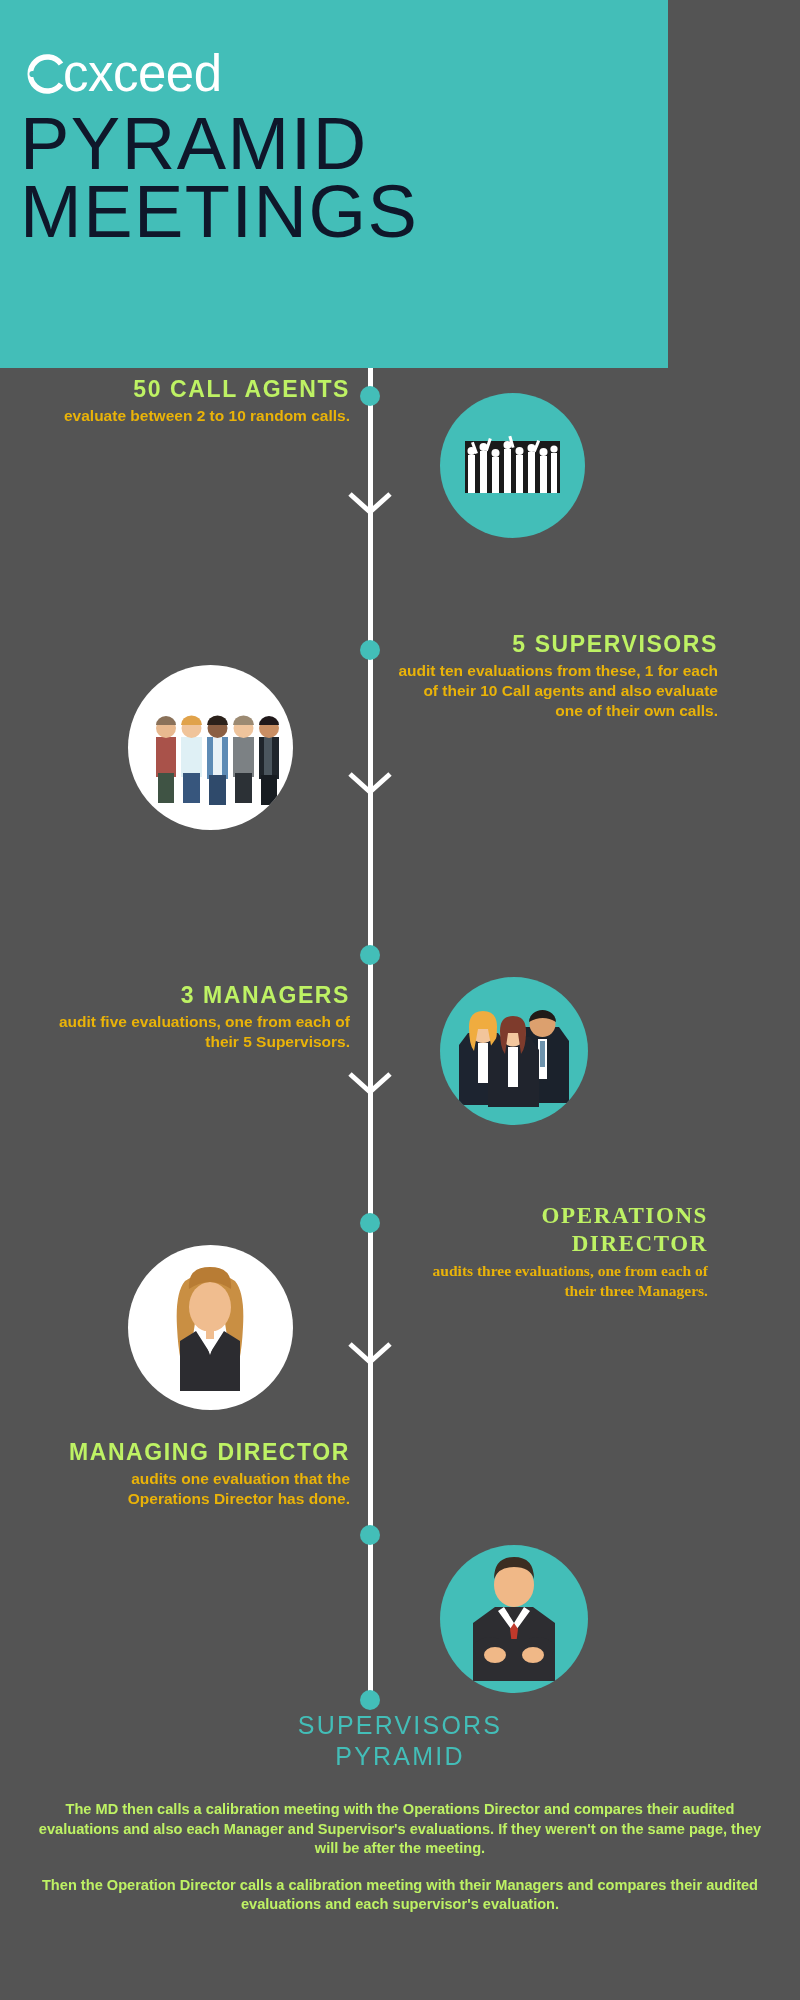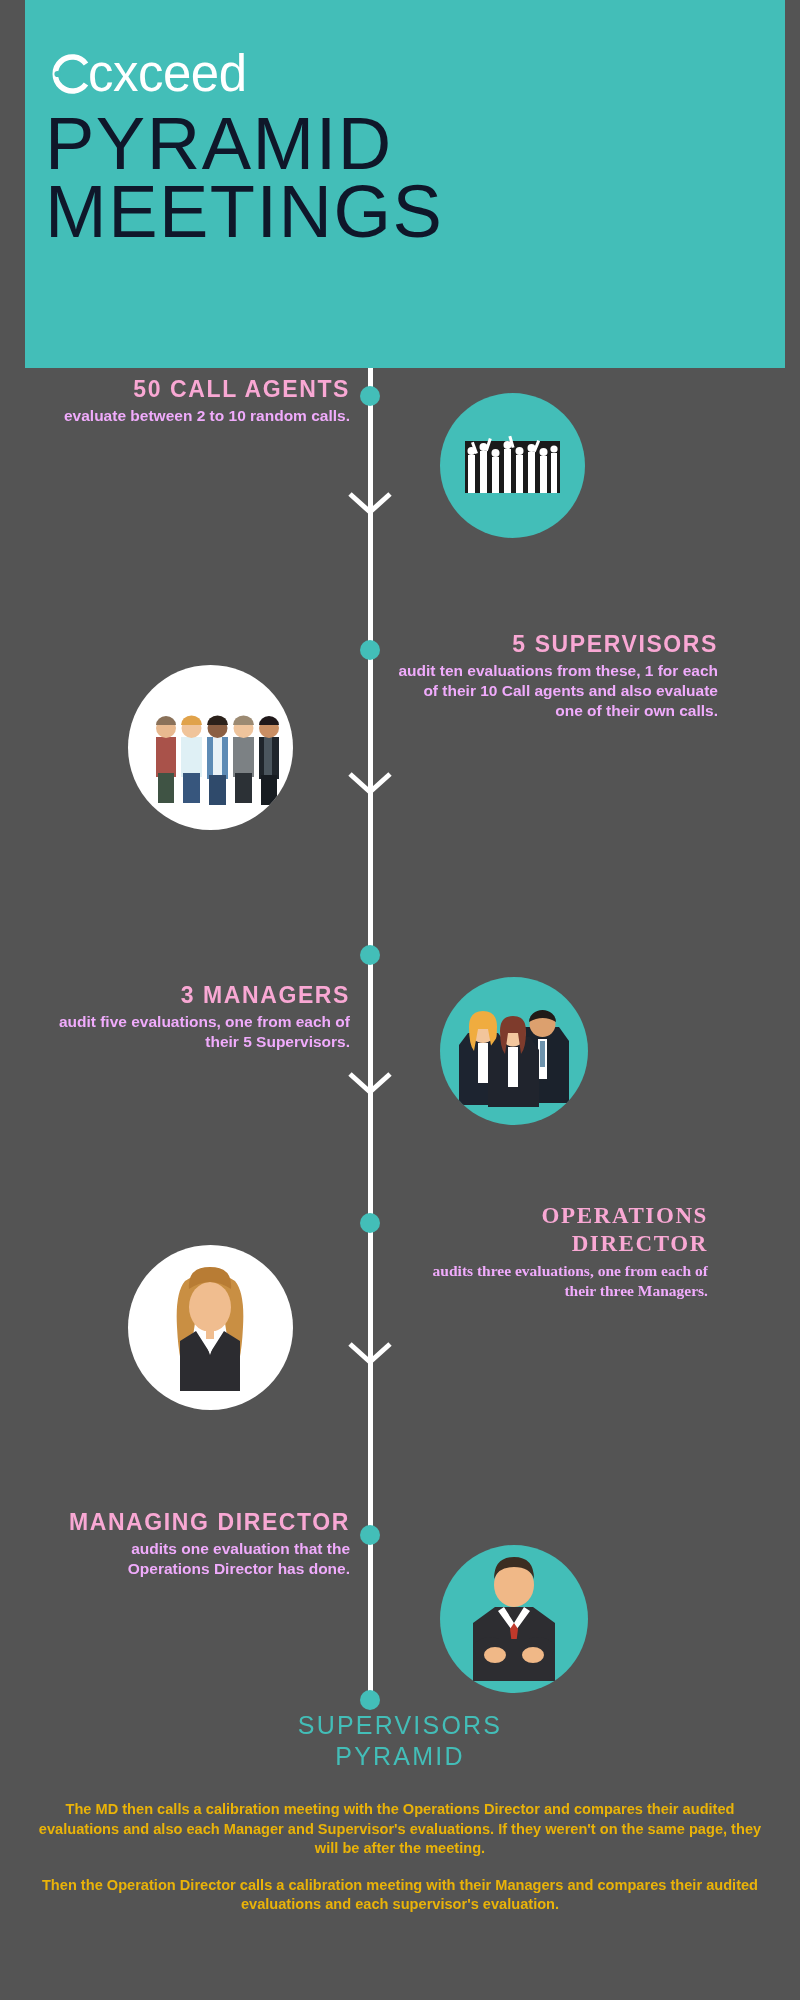--- a/index.html
+++ b/index.html
@@ -15,24 +15,23 @@
     width: 800px;
     height: 2000px;
     background: #545454;
     overflow: hidden;
   }
 
   
   .header {
     position: absolute;
     left: 0; top: 0;
-    width: 760px;
+    width: 668px;
     height: 368px;
     background: #43beb8;
-    margin-left: 25px;
   }
   .logo {
     position: absolute;
     left: 22px; top: 48px;
     display: flex;
     align-items: center;
     height: 52px;
   }
   .logo-c {
     position: relative;
@@ -83,29 +82,29 @@
   .chevron {
     position: absolute;
     left: 345px;
     width: 50px;
     height: 28px;
     z-index: 2;
   }
   .chevron svg { display: block; }
   .step-text { position: absolute; }
   .step-title {
-    color: #f9a8d4;
+    color: #bef264;
     font-size: 23px;
     font-weight: 700;
     letter-spacing: 1.6px;
     line-height: 1.22;
     text-transform: uppercase;
   }
   .step-desc {
-    color: #f0abfc;
+    color: #eab308;
     font-size: 15.5px;
     font-weight: 700;
     line-height: 1.30;
     margin-top: 3px;
   }
   .text-right { text-align: right; }
   .text-left  { text-align: right;  }
 
   .circ {
     position: absolute;
@@ -127,21 +126,21 @@
     font-weight: 400;
     letter-spacing: 2.2px;
     line-height: 1.25;
   }
   .calib-body {
     position: absolute;
     left: 30px;
     top: 1800px;
     width: 740px;
     text-align: center;
-    color: #eab308;
+    color: #bef264;
     font-size: 14.6px;
     font-weight: 700;
     line-height: 1.34;
   }
   .calib-body p { margin-bottom: 17px; }
   .calib-body p:last-child { margin-bottom: 0; }
 </style>
 </head>
 <body>
 
@@ -292,21 +291,21 @@
       </g>
     </svg>
   </div>
   <div class="chevron" style="top:1340px;">
     <svg width="50" height="28" viewBox="0 0 50 28">
       <polyline points="5,4 25,22 45,4" fill="none" stroke="#ffffff" stroke-width="5"></polyline>
     </svg>
   </div>
 
   <div class="dot" style="top:1525px;"></div>
-  <div class="step-text text-right" style="left:50px; top:1508px; width:300px;">
+  <div class="step-text text-right" style="left:50px; top:1438px; width:300px;">
     <div class="step-title">MANAGING DIRECTOR</div>
     <div class="step-desc">audits one evaluation that the Operations Director has done.</div>
   </div>
   <div class="circ teal" style="left:440px; top:1545px; width:148px; height:148px;">
     <svg width="148" height="148" viewBox="0 0 148 148">
       <g>
         <ellipse cx="74" cy="40" rx="20" ry="22" fill="#f0b887"></ellipse>
         <path d="M54 34 q0 -22 20 -22 q20 0 20 22 q-4 -12 -20 -12 q-16 0 -20 12z" fill="#3b2d22"></path>
         <path d="M55 62 h38 l22 16 v58 h-82 v-58z" fill="#2d2d31"></path>
         <path d="M64 62 l10 16 l10 -16 l6 4 l-16 22 l-16 -22z" fill="#ffffff"></path>

